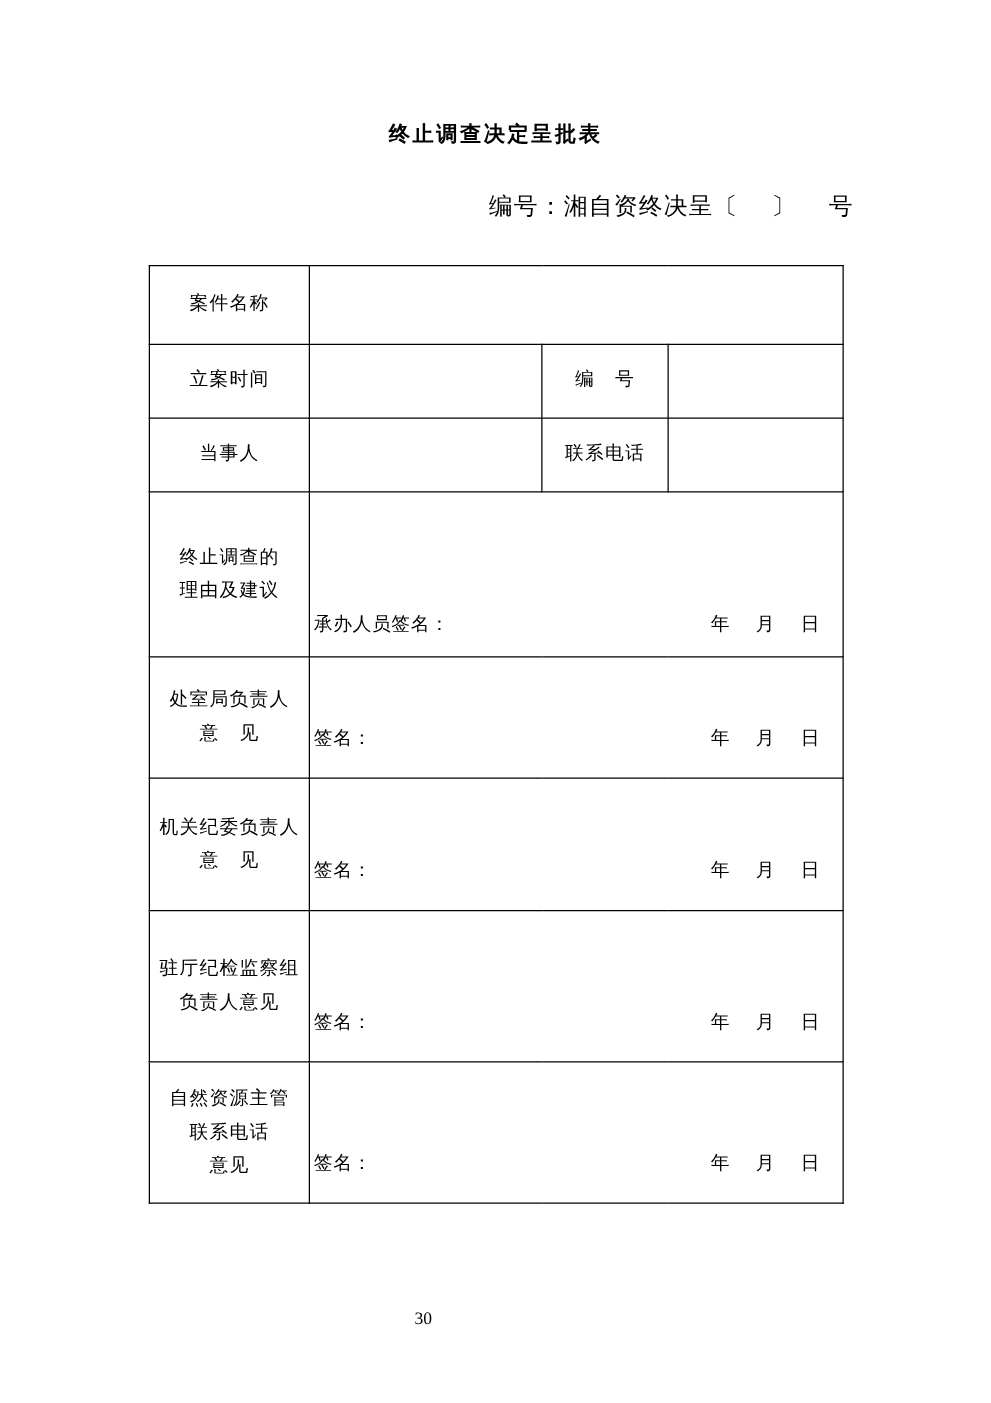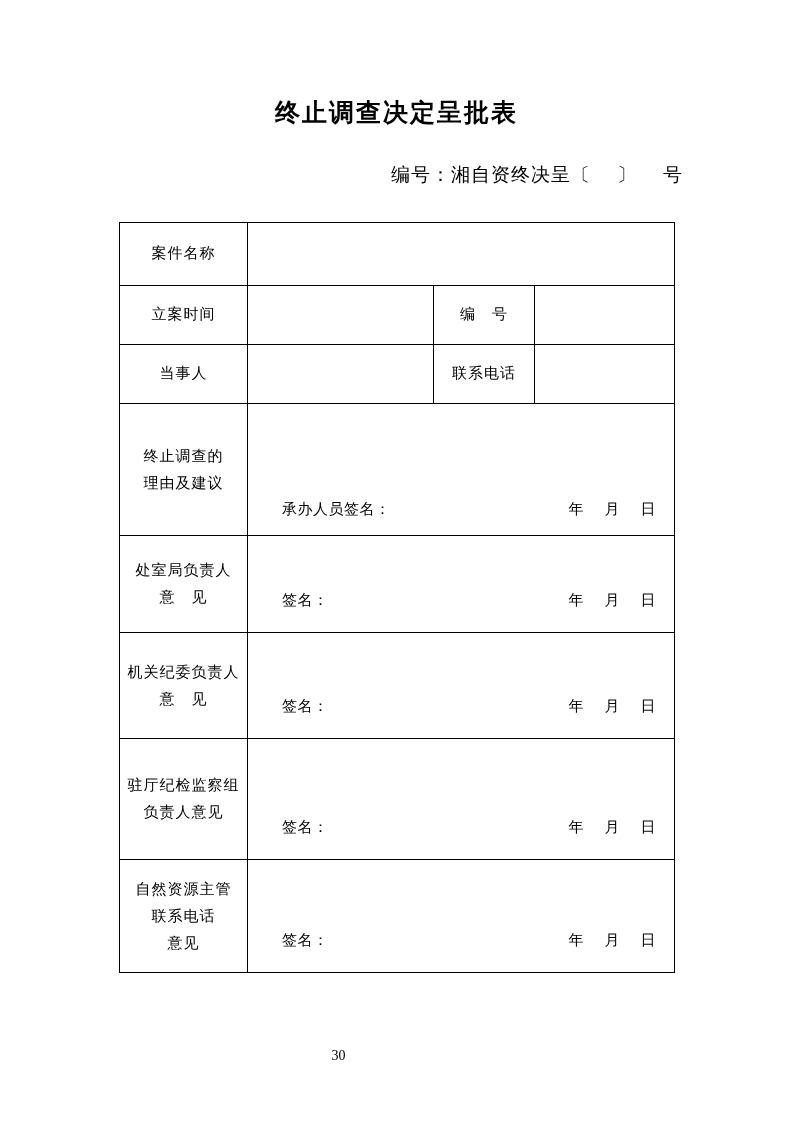--- a/index.html
+++ b/index.html
@@ -16,21 +16,21 @@
     overflow: hidden;
   }
   .page {
     width: 793px;
     height: 1122px;
     position: relative;
     box-sizing: border-box;
   }
   .doc-title {
     text-align: center;
-    font-size: 25px;
+    font-size: 17px;
     font-weight: bold;
     letter-spacing: 2px;
     margin: 0;
     padding-top: 96px;
     font-family: "Liberation Serif", "DejaVu Serif", serif;
   }
   .serial-line {
     margin: 0;
     padding-top: 33px;
     padding-right: 110px;
@@ -65,21 +65,21 @@
   .lbl-2line {
     text-align: center;
     line-height: 1.8;
     letter-spacing: 1px;
   }
   .cellpad {
     padding: 6px 8px;
   }
   .sign-text {
     position: absolute;
-    left: 34px;
+    left: 3px;
     font-size: 15px;
     letter-spacing: 0.5px;
     white-space: nowrap;
   }
   .date-text {
     position: absolute;
     right: 8px;
     font-size: 15px;
     white-space: nowrap;
   }
@@ -169,21 +169,21 @@
             <div>意　见</div>
           </td>
           <td class="mid-cell" colspan="3">
             <span class="sign-text">签名：</span>
             <span class="date-text">
               <span>年</span><span>月</span><span>日</span>
             </span>
           </td>
         </tr>
         <tr>
-          <td class="lbl-2line cellpad" style="height:105px;">
+          <td class="lbl-2line cellpad" style="height:105px;font-family:Liberation Mono, monospace;">
             <div>机关纪委负责人</div>
             <div>意　见</div>
           </td>
           <td class="mid-cell" colspan="3">
             <span class="sign-text">签名：</span>
             <span class="date-text">
               <span>年</span><span>月</span><span>日</span>
             </span>
           </td>
         </tr>

